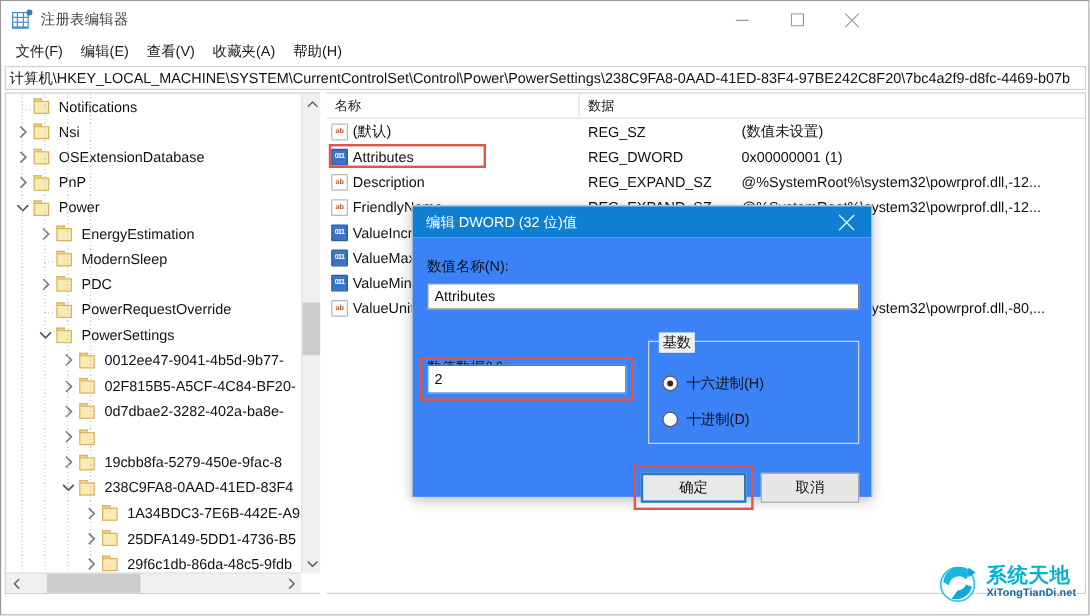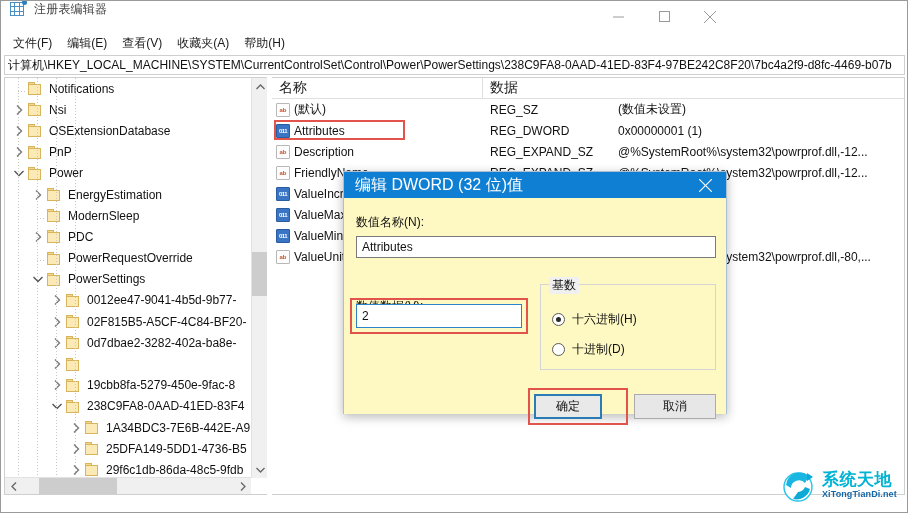--- a/index.html
+++ b/index.html
@@ -15,21 +15,21 @@
     width: 908px; height: 513px;
     background: #ffffff;
     border: 1px solid #9a9a9a;
     overflow: hidden;
   }
 
   
   .titlebar {
     position: absolute; left: 0; top: 0; width: 732px; height: 31px;
     background: #ffffff;
-    display: flex; align-items: flex-start; font-family: Liberation Serif, serif;
+    display: flex; align-items: center; font-family: Liberation Serif, serif;
   }
   .title-icon {
     width: 16px; height: 16px; margin-left: 9px; margin-right: 8px;
     position: relative; flex: none;
   }
   .title-icon .grid {
     position: absolute; left: 0; top: 1px; width: 14px; height: 14px;
     background: #4a90c4;
     display: grid; grid-template-columns: 1fr 1fr 1fr; grid-template-rows: 1fr 1fr 1fr;
     gap: 1px; padding: 1px;
@@ -154,21 +154,21 @@
     background: #ffffff; border: 1px solid #cfcfcf; border-left: none;
     overflow: hidden;
   }
   .list-header {
     position: absolute; left: 0; top: 0; width: 633px; height: 21px;
     background: #ffffff; border-bottom: 1px solid #e0e0e0;
     display: flex; align-items: center;
   }
   .hcell {
     height: 21px; display: flex; align-items: center;
-    font-size: 14px; color: #1a1a1a; padding-left: 7px;
+    font-size: 11px; color: #1a1a1a; padding-left: 7px;
     border-right: 1px solid #e0e0e0; box-sizing: border-box;
   }
   .hcell.c1 { width: 211px; }
   .hcell.c2 { width: 128px; }
   .hcell.c3 { width: 294px; border-right: none; }
   .lrow {
     position: absolute; left: 0; width: 633px; height: 21px;
     display: flex; align-items: flex-end; font-size: 12px; color: #111;
   }
   .lcell { height: 21px; display: flex; align-items: center; overflow: hidden; white-space: nowrap; }
@@ -195,27 +195,27 @@
   .dialog {
     position: absolute; left: 342px; top: 170px; width: 384px; height: 243px;
     background: #f0f0f0; border: 1px solid #a9bfd4;
     box-shadow: 0 3px 10px rgba(0,0,0,.28);
   }
   .dlg-title {
     height: 26px; background: #0f7fd4; display: flex; align-items: center;
     justify-content: space-between;
   }
   .dlg-title-text {
-    font-size: 16px; color: #ffffff; padding-left: 11px; white-space: nowrap;
+    font-size: 12px; color: #ffffff; padding-left: 11px; white-space: nowrap;
   }
   .dlg-close {
     width: 42px; height: 26px; display: flex; align-items: center; justify-content: center;
   }
   .dlg-body {
-    position: relative; height: 216px; background: #fef9c3; padding: 8px;
+    position: relative; height: 216px; background: #3b82f6; padding: 8px;
   }
   .dlg-label {
     position: absolute; font-size: 12px; color: #111; white-space: nowrap;
   }
   .dlg-input {
     position: absolute; background: #ffffff; border: 1px solid #7a7a7a;
     font-size: 12px; color: #111; display: flex; align-items: center;
     padding-left: 5px;
   }
   .dlg-input.focused { border-color: #2b84c9; }
@@ -694,21 +694,21 @@
       </div>
       <div class="radio-row" style="left:208px; top:113px;">
         <span class="radio checked"></span>
         <span>十六进制(H)</span>
       </div>
       <div class="radio-row" style="left:208px; top:143px;">
         <span class="radio"></span>
         <span>十进制(D)</span>
       </div>
 
-      <div class="dlg-btn default" style="left:190px; top:196px; width:68px;">确定</div>
+      <div class="dlg-btn default" style="left:190px; top:196px; width:88px;">确定</div>
       <div class="dlg-red-box" style="left:184px; top:190px; width:100px; height:37px;"></div>
       <div class="dlg-btn" style="left:290px; top:196px; width:82px;">取消</div>
     </div>
   </div>
 
   <div class="watermark">
     <div class="wm-logo">
       <svg width="40" height="40" viewBox="0 0 40 40">
         <circle cx="19" cy="22" r="14" fill="#ffffff" stroke="#27c3e8" stroke-width="1.4"></circle>
         <path d="M7 20 A14 14 0 0 1 30 11 L26 18 A8 8 0 0 0 12 23 Z" fill="#18b6e0"></path>

